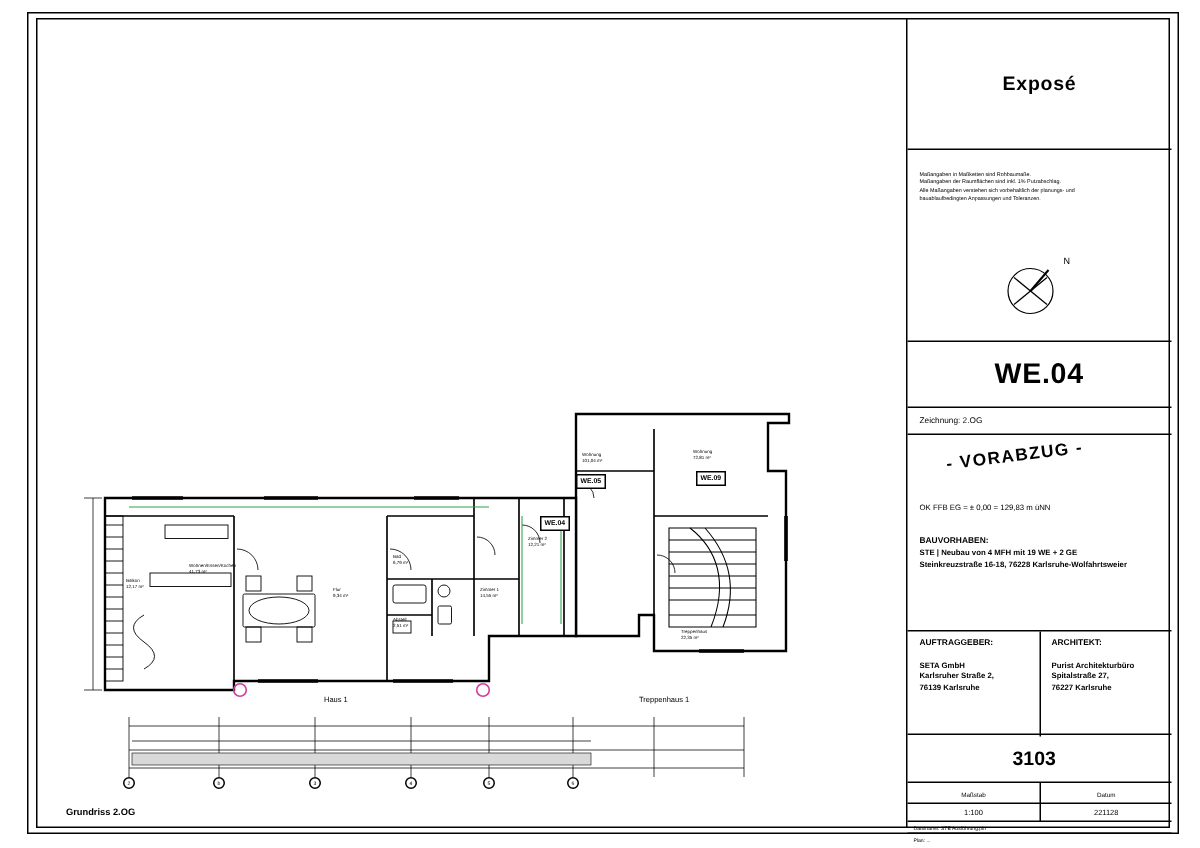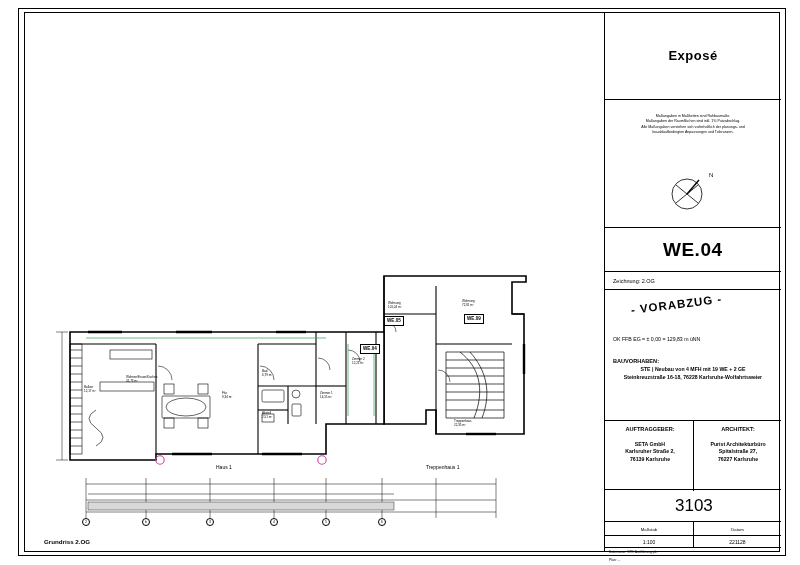--- a/index.html
+++ b/index.html
@@ -40,21 +40,20 @@
     left: 604px; top: 12px;
     width: 176px; height: 540px;
     border-left: 1px solid #000;
     box-sizing: border-box;
   }
   .tb-row {
     position: absolute;
     left: 0; width: 176px;
     box-sizing: border-box;
     border-bottom: 1px solid #000;
-    text-align: center;
   }
   .tb-expose {
     top: 0; height: 88px;
     display: flex; align-items: center; justify-content: center;
   }
   .tb-expose .t {
     font-size: 13px; font-weight: bold; letter-spacing: .5px;
   }
   .tb-note {
     top: 88px; height: 60px;
@@ -144,21 +143,21 @@
   .party.left { left: 0; }
   .party.right { left: 88px; }
   .party .head { font-size: 5.6px; font-weight: bold; margin-bottom: 9px; }
   .party .line { font-size: 5.2px; line-height: 7.4px; font-weight: bold; }
   .tb-projno {
     top: 478px; height: 32px;
     border-bottom: 1px solid #000;
     display: flex; align-items: center;
     padding-left: 70px;
   }
-  .tb-projno .t { font-size: 17px; font-weight: normal; }
+  .tb-projno .t { font-size: 13px; font-weight: bold; }
   .tb-scale {
     top: 510px; height: 14px;
     border-bottom: 1px solid #000;
   }
   .tb-scale .cell {
     position: absolute; top: 0; height: 14px;
     display: flex; align-items: center; justify-content: center;
     font-size: 4.2px;
   }
   .tb-scale .c1 { left: 0; width: 88px; }

